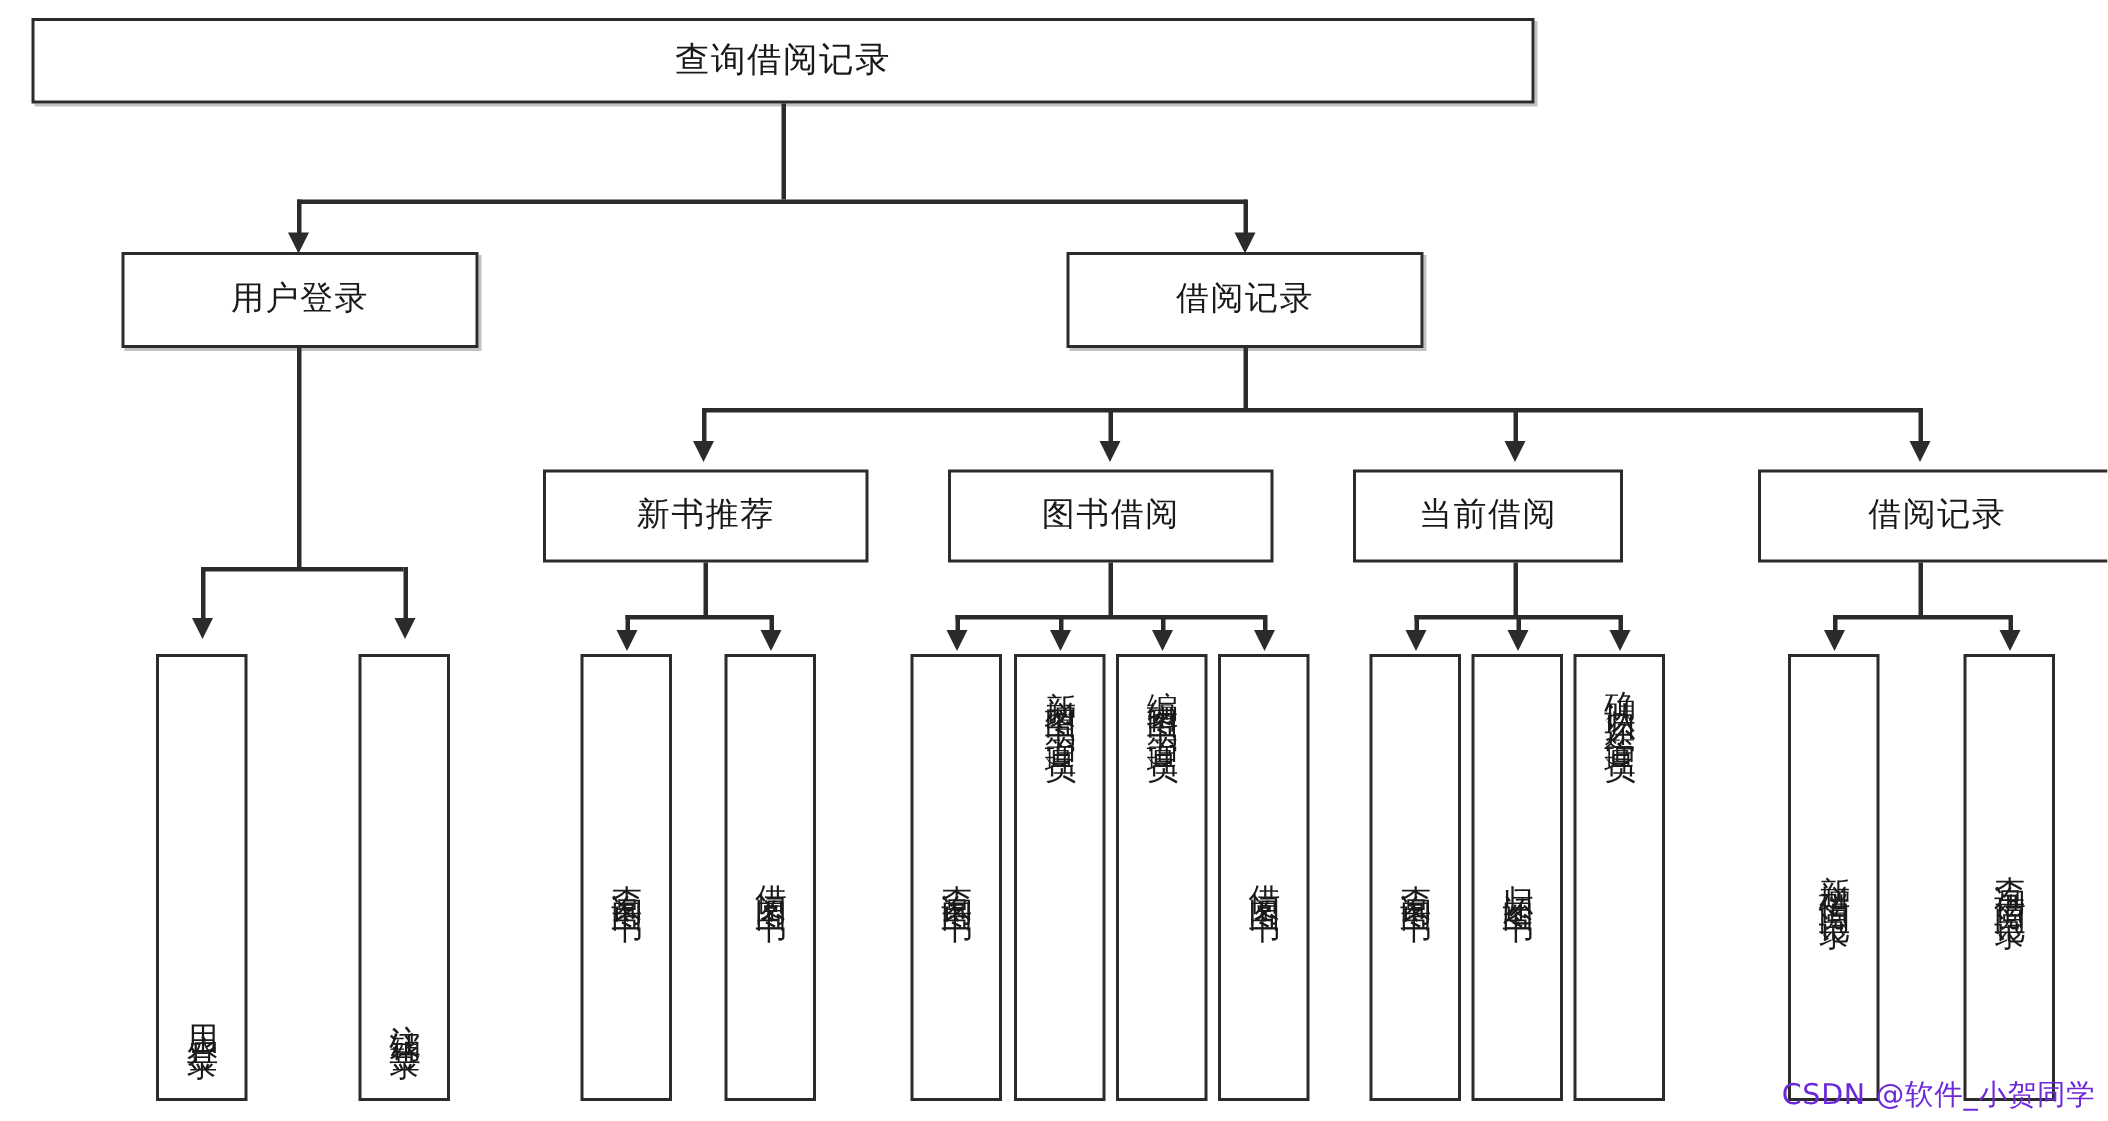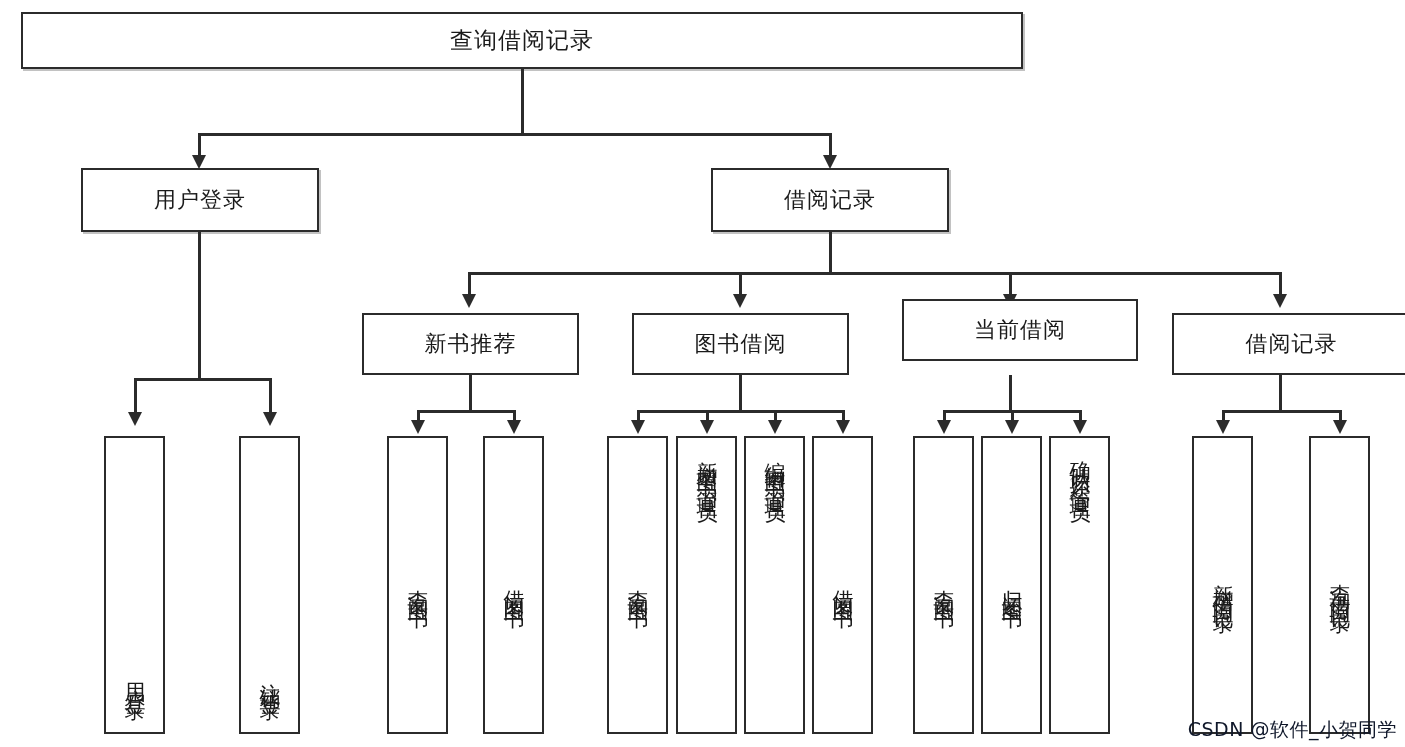--- a/index.html
+++ b/index.html
@@ -41,21 +41,21 @@
   #node-root { left: 21px; top: 12px; width: 1002px; height: 57px; }
   #node-root .label { font-size: 23px; }
 
   
   #node-user-login  { left: 81px;  top: 168px; width: 238px; height: 64px; }
   #node-book-manage { left: 711px; top: 168px; width: 238px; height: 64px; }
 
   
   #node-new-books     { left: 362px;  top: 313px; width: 217px; height: 62px; }
   #node-book-borrow   { left: 632px;  top: 313px; width: 217px; height: 62px; }
-  #node-current-borrow{ left: 902px;  top: 299px; width: 236px; height: 62px; }
+  #node-current-borrow{ left: 902px;  top: 313px; width: 180px; height: 62px; }
   #node-borrow-record { left: 1172px; top: 313px; width: 239px; height: 62px; }
 
   
   .leaf {
     position: absolute;
     box-sizing: border-box;
     border: 2.5px solid #2b2b2b;
     background: #ffffff;
     width: 61px;
     top: 436px;
@@ -90,21 +90,21 @@
     border-left: 7.5px solid transparent;
     border-right: 7.5px solid transparent;
     border-top: 14px solid #2b2b2b;
   }
   
   #watermark {
     position: absolute;
     right: 8px;
     bottom: 4px;
     font-size: 19px;
-    color: #0f172a;
+    color: #6d28d9;
     letter-spacing: 0.5px;
     white-space: nowrap;
   }
 </style>
 </head>
 <body>
 
 <div id="canvas">
 
   <div class="node shadowed" id="node-root">

